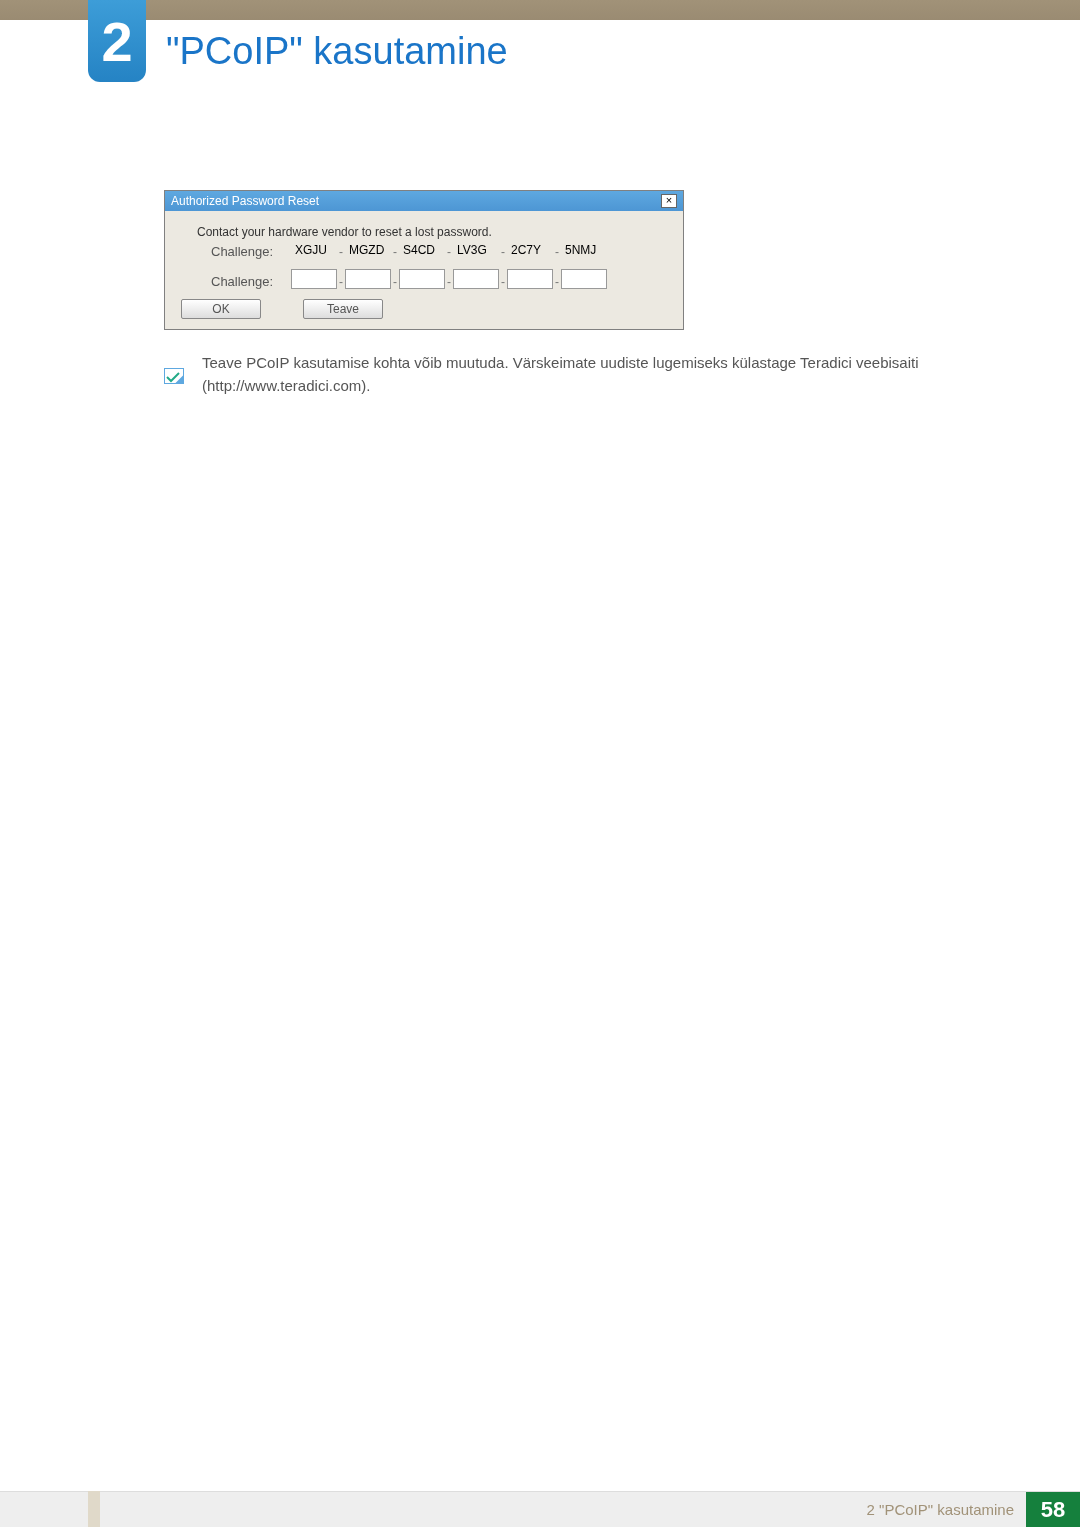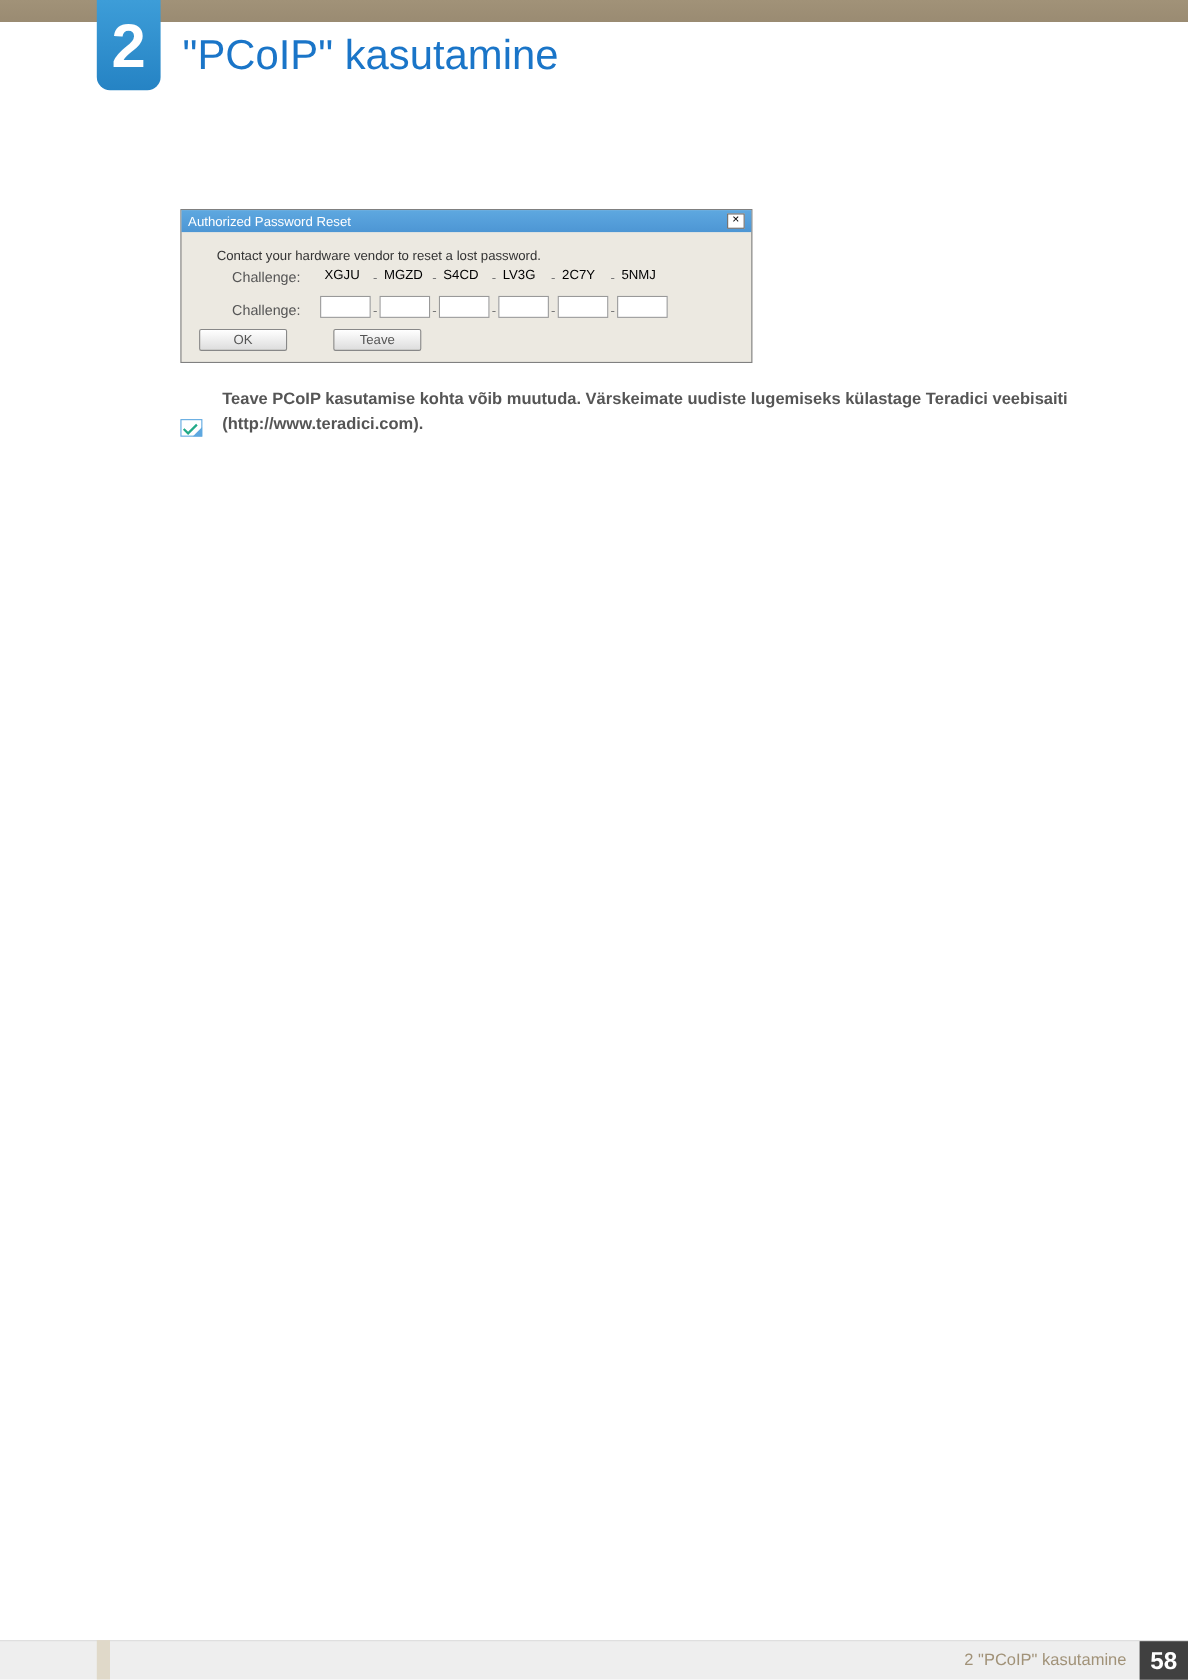--- a/index.html
+++ b/index.html
@@ -16,28 +16,28 @@
     .dialog-close { width: 16px; height: 14px; background: #fff; border: 1px solid #666; color: #000; text-align: center; font-size: 11px; line-height: 11px; cursor: pointer; }
     .dialog-body { padding: 14px 16px 10px; font-size: 12px; color: #333; }
     .dialog-msg { margin-bottom: 4px; padding-left: 16px; }
     .form-row { display: flex; align-items: flex-end; margin-bottom: 10px; padding-left: 30px; }
     .form-label { width: 80px; color: #555; font-size: 13px; }
     .challenge-box { display: inline-block; width: 46px; height: 16px; color: #000000; font-size: 12px; padding: 0 4px; }
     .response-box { display: inline-block; width: 46px; height: 20px; border: 1px solid #999; background: #fff; }
     .sep { display: inline-block; width: 8px; text-align: center; color: #777; }
     .dialog-buttons { display: flex; gap: 42px; margin-top: 10px; }
     .dlg-btn { width: 80px; height: 20px; border: 1px solid #888; background: linear-gradient(to bottom, #fff, #ddd); font-size: 12px; color: #555; cursor: pointer; border-radius: 2px; }
-    .note-row { display: flex; align-items: flex-end; margin-top: 22px; gap: 18px; font-weight: bold; }
+    .note-row { display: flex; align-items: center; margin-top: 22px; gap: 18px; }
     .note-icon { width: 20px; height: 16px; background: #fff; border: 1px solid #5ea8e0; position: relative; flex-shrink: 0; margin-top: 2px; }
     .note-icon::after { content: ""; position: absolute; right: -1px; bottom: -1px; width: 9px; height: 9px; background: #5ea8e0; clip-path: polygon(100% 0, 0 100%, 100% 100%); }
     .note-icon svg { position: absolute; left: 1px; top: 2px; width: 14px; height: 12px; }
     .note-text { color: #555; font-size: 15px; line-height: 1.5; }
     .footer { position: absolute; bottom: 0; left: 0; right: 0; height: 36px; background: #eee; border-top: 1px solid #ddd; display: flex; justify-content: flex-end; align-items: center; }
     .footer-label { color: #a19278; font-size: 15px; padding: 0 12px; }
-    .footer-page { width: 44px; height: 36px; background: #404040; color: #fff; display: flex; align-items: center; justify-content: center; font-size: 22px; font-weight: bold; }
+    .footer-page { width: 54px; height: 36px; background: #15803d; color: #fff; display: flex; align-items: center; justify-content: center; font-size: 22px; font-weight: bold; }
     .footer-accent { position: absolute; left: 88px; bottom: 0; width: 12px; height: 36px; background: #e0d9c9; }
   </style>
 </head>
 <body>
 
 <div class="top-bar"></div>
 <div class="chapter-badge">
   <span class="chapter-badge-num">2</span>
 </div>
 <div class="page-title">"PCoIP" kasutamine</div>

